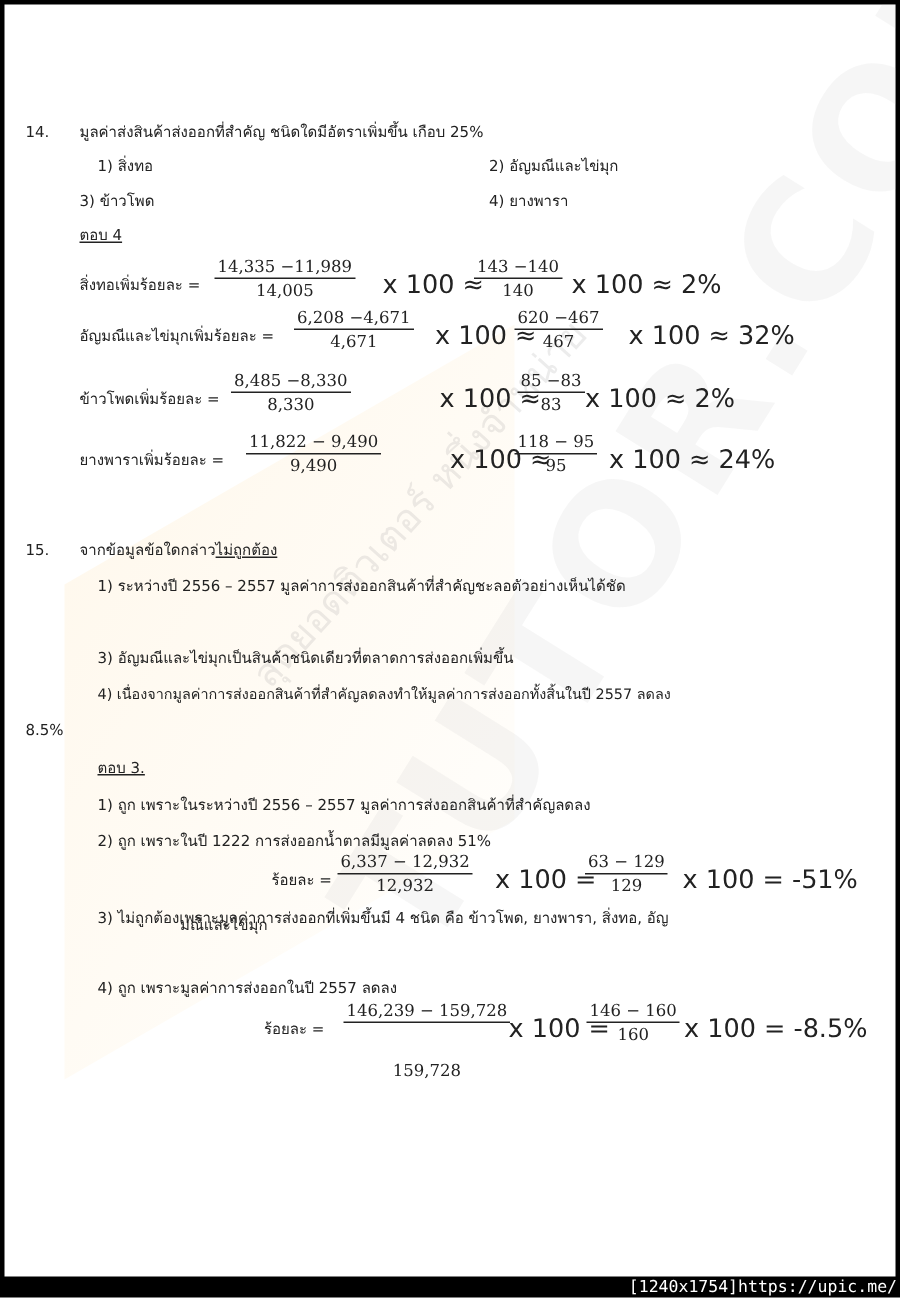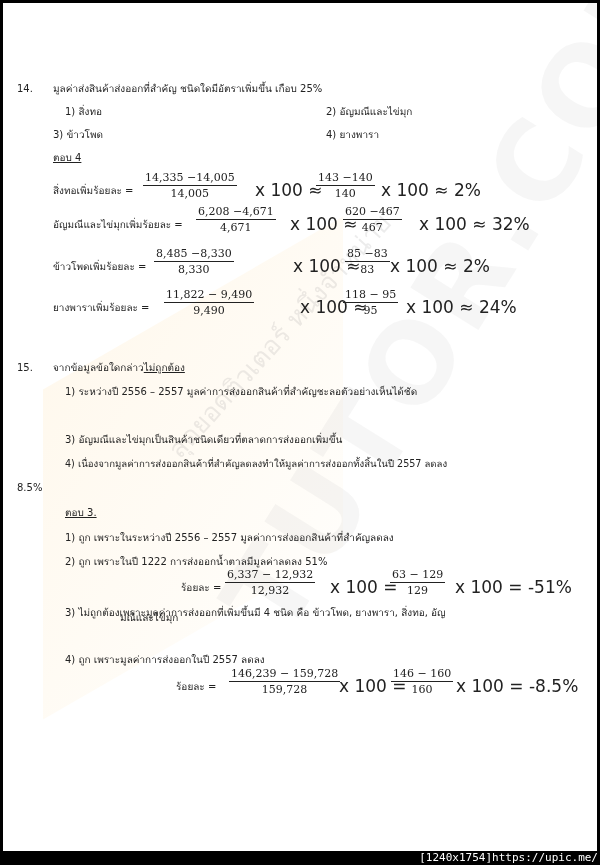--- a/index.html
+++ b/index.html
@@ -53,21 +53,21 @@
   <div class="t" style="left:50px;top:79px;">มูลค่าส่งสินค้าส่งออกที่สำคัญ ชนิดใดมีอัตราเพิ่มขึ้น  เกือบ 25%</div>
   <div class="t" style="left:50px;top:102px;margin-left:12px;">1)  สิ่งทอ</div>
   <div class="t" style="left:323px;top:102px;">2)  อัญมณีและไข่มุก</div>
   <div class="t" style="left:50px;top:125px;">3)  ข้าวโพด</div>
   <div class="t" style="left:323px;top:125px;">4)  ยางพารา</div>
   <div class="t u" style="left:50px;top:148px;">ตอบ 4</div>
 
   <div>
     <div class="t" style="left:50px;top:181px;">สิ่งทอเพิ่มร้อยละ  =</div>
     <div class="frac" style="left:140px;top:168px;">
-      <span class="num">14,335 −14,005</span>
+      <span class="num">14,335 −11,989</span>
       <span class="den">14,005</span>
     </div>
     <div class="sym" style="left:252px;top:180px;">x  100  ≈</div>
     <div class="frac" style="left:313px;top:168px;">
       <span class="num">143 −140</span>
       <span class="den">140</span>
     </div>
     <div class="sym" style="left:378px;top:180px;">x  100  ≈  2%</div>
   </div>
 
@@ -139,21 +139,21 @@
     </div>
     <div class="sym" style="left:452px;top:577px;">x  100  =  -51%</div>
   </div>
 
   <div class="t" style="left:62px;top:603px;">3)  ไม่ถูกต้องเพราะมูลค่าการส่งออกที่เพิ่มขึ้นมี 4 ชนิด คือ ข้าวโพด,  ยางพารา,  สิ่งทอ,  อัญ</div>
   <div class="t" style="left:82px;top:608px;margin-left:35px;">มณีและไข่มุก</div>
   <div class="t" style="left:62px;top:650px;">4)  ถูก  เพราะมูลค่าการส่งออกในปี 2557  ลดลง</div>
 
   <div>
     <div class="t" style="left:173px;top:677px;">ร้อยละ  =</div>
-    <div class="frac" style="left:226px;top:664px;">
+    <div class="frac" style="left:226px;top:664px;gap:24px;">
       <span class="num">146,239 − 159,728</span>
       <span class="den">159,728</span>
     </div>
     <div class="sym" style="left:336px;top:676px;">x 100 =</div>
     <div class="frac" style="left:388px;top:664px;">
       <span class="num">146 − 160</span>
       <span class="den">160</span>
     </div>
     <div class="sym" style="left:453px;top:676px;">x 100  = -8.5%</div>
   </div>

